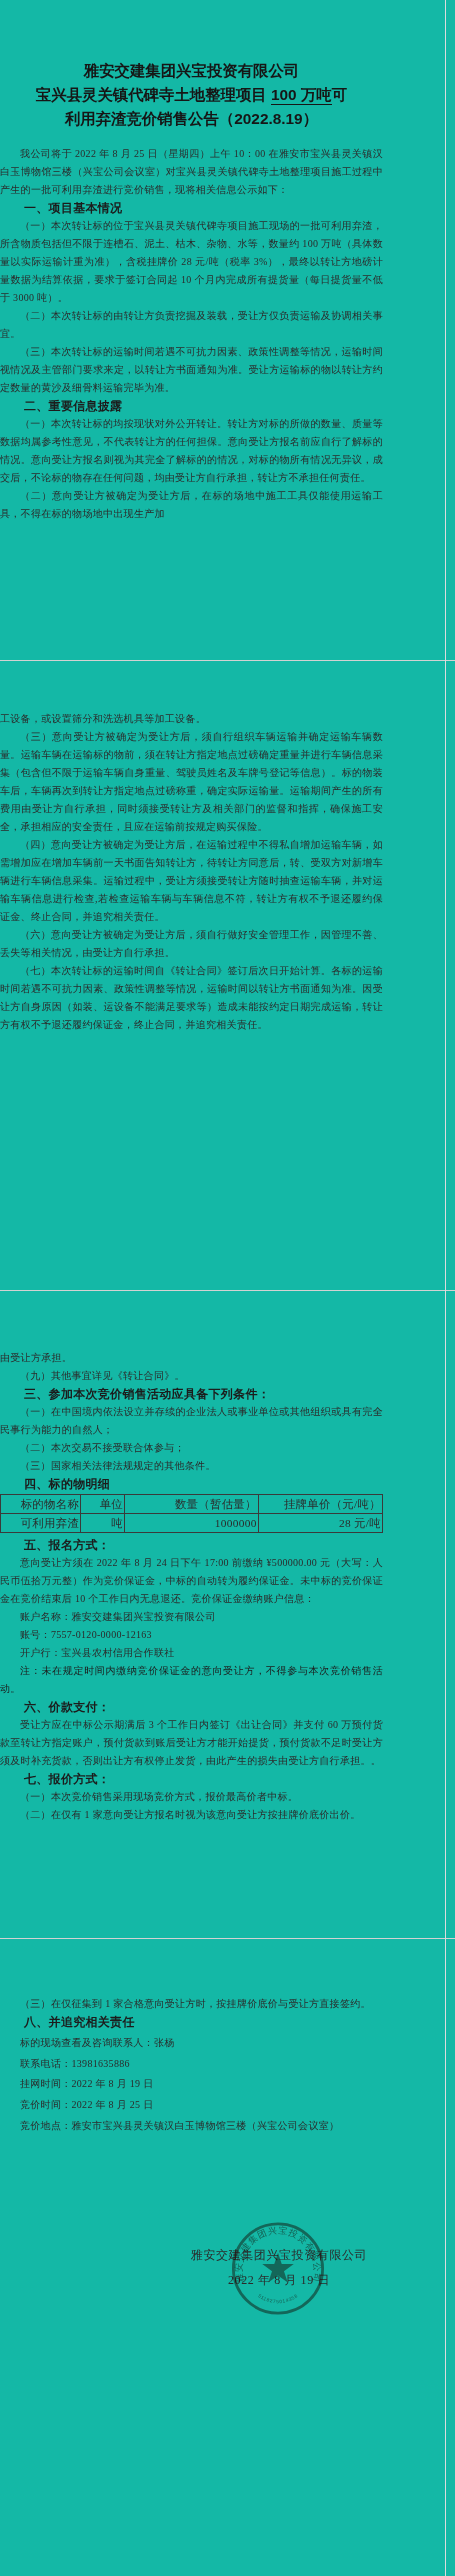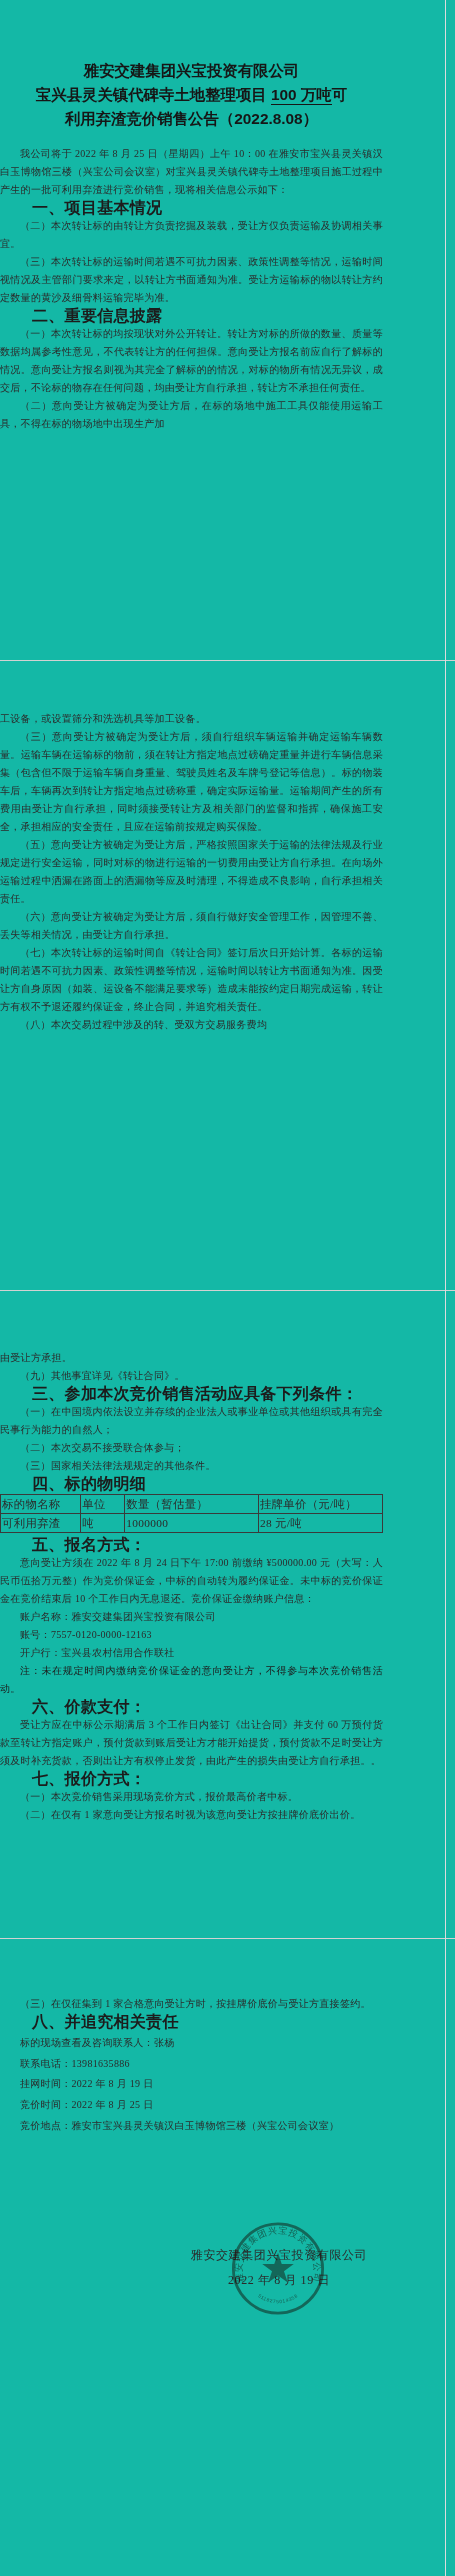--- a/index.html
+++ b/index.html
@@ -44,39 +44,39 @@
     font-size:10px;
     line-height:18px;
     letter-spacing:0.3px;
     text-align:justify;
     text-indent:2em;
   }
   .cont{text-indent:0;}
   .sec-h{
     font-family:"Liberation Sans","DejaVu Sans",sans-serif;
     font-weight:700;
-    font-size:16px;
+    font-size:12px;
     line-height:18px;
     letter-spacing:0.3px;
     color:#1c1c1c;
     text-indent:2em;
   }
   .note{font-weight:400;font-family:"Liberation Sans","DejaVu Sans",sans-serif;color:#1c1c1c;}
   table.lot{
     width:100%;
     border-collapse:collapse;
     table-layout:fixed;
     margin:1.1px 0 2.3px 0;
   }
   table.lot td{
     border:1.1px solid #3a3a3a;
     font-size:11.4px;
     line-height:12.5px;
     height:17px;
-    text-align:left;
+    text-align:right;
     padding:0.6px 1.1px;
     letter-spacing:0.3px;
   }
   .info{margin:2.8px 0;}
   .sign-block{
     position:absolute;
     top:308px;
     left:165px;
     width:228px;
     text-align:center;
@@ -97,38 +97,38 @@
 </style>
 </head>
 <body>
 
 <div class="scan">
 
   <div class="page page-sep" id="page1">
     <h1 class="doc-title">
       <span>雅安交建集团兴宝投资有限公司</span><br>
       <span><span>宝兴县灵关镇代碑寺土地整理项目 </span><span class="u-underline">100 万吨</span><span>可</span></span><br>
-      <span>利用弃渣竞价销售公告（2022.8.08）</span>
+      <span>利用弃渣竞价销售公告（2022.8.19）</span>
     </h1>
     <p class="para">我公司将于 2022 年 8 月 25 日（星期四）上午 10：00 在雅安市宝兴县灵关镇汉白玉博物馆三楼（兴宝公司会议室）对宝兴县灵关镇代碑寺土地整理项目施工过程中产生的一批可利用弃渣进行竞价销售，现将相关信息公示如下：</p>
     <p class="sec-h">一、项目基本情况</p>
+    <p class="para">（一）本次转让标的位于宝兴县灵关镇代碑寺项目施工现场的一批可利用弃渣，所含物质包括但不限于连槽石、泥土、枯木、杂物、水等，数量约 100 万吨（具体数量以实际运输计重为准），含税挂牌价 28 元/吨（税率 3%），最终以转让方地磅计量数据为结算依据，要求于签订合同起 10 个月内完成所有提货量（每日提货量不低于 3000 吨）。</p>
     <p class="para">（二）本次转让标的由转让方负责挖掘及装载，受让方仅负责运输及协调相关事宜。</p>
     <p class="para">（三）本次转让标的运输时间若遇不可抗力因素、政策性调整等情况，运输时间视情况及主管部门要求来定，以转让方书面通知为准。受让方运输标的物以转让方约定数量的黄沙及细骨料运输完毕为准。</p>
     <p class="sec-h">二、重要信息披露</p>
     <p class="para">（一）本次转让标的均按现状对外公开转让。转让方对标的所做的数量、质量等数据均属参考性意见，不代表转让方的任何担保。意向受让方报名前应自行了解标的情况。意向受让方报名则视为其完全了解标的的情况，对标的物所有情况无异议，成交后，不论标的物存在任何问题，均由受让方自行承担，转让方不承担任何责任。</p>
     <p class="para">（二）意向受让方被确定为受让方后，在标的场地中施工工具仅能使用运输工具，不得在标的物场地中出现生产加</p>
   </div>
 
   <div class="page page-sep" id="page2">
     <p class="para cont">工设备，或设置筛分和洗选机具等加工设备。</p>
     <p class="para">（三）意向受让方被确定为受让方后，须自行组织车辆运输并确定运输车辆数量。运输车辆在运输标的物前，须在转让方指定地点过磅确定重量并进行车辆信息采集（包含但不限于运输车辆自身重量、驾驶员姓名及车牌号登记等信息）。标的物装车后，车辆再次到转让方指定地点过磅称重，确定实际运输量。运输期间产生的所有费用由受让方自行承担，同时须接受转让方及相关部门的监督和指挥，确保施工安全，承担相应的安全责任，且应在运输前按规定购买保险。</p>
-    <p class="para">（五）意向受让方被确定为受让方后，严格按照国家关于运输的法律法规及行业规定进行安全运输，同时对标的物进行运输的一切费用由受让方自行承担。在向场外运输过程中洒漏在路面上的洒漏物等应及时清理，不得造成不良影响，自行承担相关责任。</p>
+    <p class="para">（四）意向受让方被确定为受让方后，在运输过程中不得私自增加运输车辆，如需增加应在增加车辆前一天书面告知转让方，待转让方同意后，转、受双方对新增车辆进行车辆信息采集。运输过程中，受让方须接受转让方随时抽查运输车辆，并对运输车辆信息进行检查,若检查运输车辆与车辆信息不符，转让方有权不予退还履约保证金、终止合同，并追究相关责任。</p>
     <p class="para">（六）意向受让方被确定为受让方后，须自行做好安全管理工作，因管理不善、丢失等相关情况，由受让方自行承担。</p>
     <p class="para">（七）本次转让标的运输时间自《转让合同》签订后次日开始计算。各标的运输时间若遇不可抗力因素、政策性调整等情况，运输时间以转让方书面通知为准。因受让方自身原因（如装、运设备不能满足要求等）造成未能按约定日期完成运输，转让方有权不予退还履约保证金，终止合同，并追究相关责任。</p>
-    <p class="para">（八）本次交易过程中涉及的转、受双方交易服务费均</p>
   </div>
 
   <div class="page page-sep" id="page3">
     <p class="para cont">由受让方承担。</p>
     <p class="para">（九）其他事宜详见《转让合同》。</p>
     <p class="sec-h">三、参加本次竞价销售活动应具备下列条件：</p>
     <p class="para">（一）在中国境内依法设立并存续的企业法人或事业单位或其他组织或具有完全民事行为能力的自然人；</p>
     <p class="para">（二）本次交易不接受联合体参与；</p>
     <p class="para">（三）国家相关法律法规规定的其他条件。</p>
     <p class="sec-h">四、标的物明细</p>

